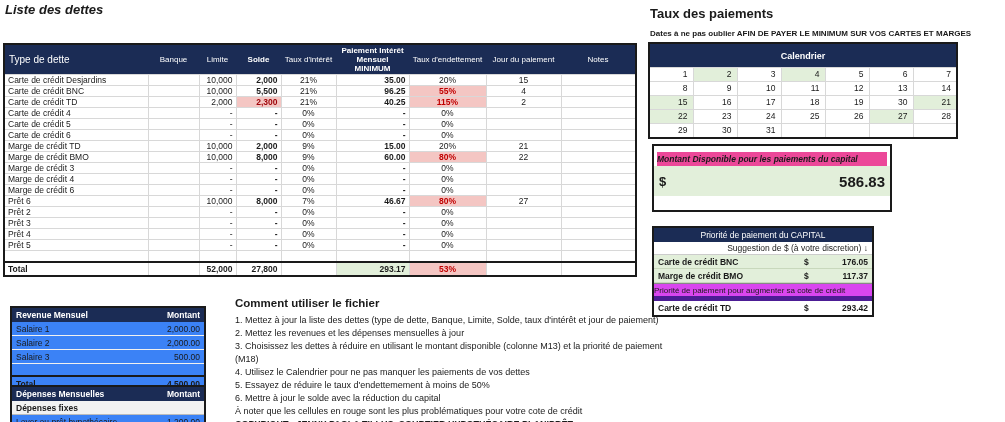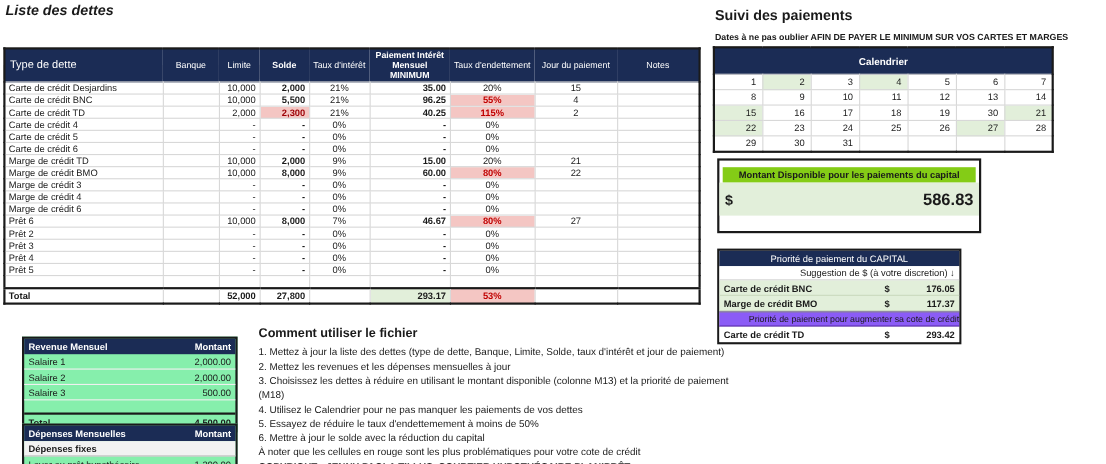--- a/index.html
+++ b/index.html
@@ -39,39 +39,39 @@
   
   #reminder{position:absolute;left:650px;top:29px;font-size:8px;font-weight:bold;white-space:nowrap;}
   #calendar{position:absolute;left:648px;top:42px;border-collapse:collapse;table-layout:fixed;
             width:310px;border:2px solid #1a1a1a;}
   #calendar th{background:#1B2C55;color:#fff;font-size:9px;height:21px;text-align:center;font-weight:bold;}
   #calendar td{border:1px solid #D8D8D8;font-size:8.5px;height:11px;line-height:11px;
                text-align:right;padding-right:5px;}
 
   #available-box{position:absolute;left:652px;top:144px;width:236px;height:64px;
                  border:2px solid #1a1a1a;background:#fff;}
-  .avail-strip{margin:6px 3px 0 3px;background:#84cc16;font-size:8.5px;font-weight:bold;
-               text-align:center;padding:2px 0;}
+  .avail-strip{margin:6px 3px 0 3px;background:#ec4899;font-size:8.5px;font-weight:bold;
+               text-align:left;padding:2px 0;font-style:italic;}
   .avail-green{background:#E2EFDA;height:30px;display:flex;align-items:center;padding:0 5px;}
   .avail-cur{font-size:13px;font-weight:bold;flex:1;}
   .avail-amt{font-size:15px;font-weight:bold;text-align:right;}
 
   #priority{position:absolute;left:652px;top:226px;width:218px;border:2px solid #1a1a1a;font-size:8.5px;}
   .pr-header{background:#1B2C55;color:#fff;text-align:center;padding:2px 0;font-size:8.5px;}
   .pr-suggestion{text-align:right;padding:1px 4px;border-bottom:1px solid #CCC;background:#fff;}
   .pr-item{display:flex;background:#E2EFDA;font-weight:bold;padding:1.5px 4px;border-bottom:1px solid #C8D8BC;}
   .pr-name{flex:1;}
   .pr-cur{width:22px;}
   .pr-amt{width:42px;text-align:right;}
-  .pr-note{background:#8b5cf6;text-align:right;font-size:8px;padding:1.5px 0;
-           border-top:1px solid #888;border-bottom:1px solid #4c1d95;}
+  .pr-note{background:#d946ef;text-align:left;font-size:8px;padding:1.5px 0;
+           border-top:1px solid #888;border-bottom:5px solid #4c1d95;}
   .pr-boost{display:flex;font-weight:bold;padding:2px 4px;background:#fff;}
 
   
-  .kv-table{position:absolute;left:20px;width:192px;border:2px solid #1a1a1a;font-size:8.5px;background:#86efac;}
+  .kv-table{position:absolute;left:10px;width:192px;border:2px solid #1a1a1a;font-size:8.5px;background:#3b82f6;}
   #revenue-table{top:306px;}
   #expenses-table{top:385px;}
   .kv-header{display:flex;justify-content:space-between;background:#1B2C55;color:#fff;
              font-weight:bold;padding:2px 4px;}
   .kv-row{display:flex;justify-content:space-between;padding:1.5px 4px;border-bottom:1px solid #F0F0F0;}
   .kv-blank{height:11px;}
   .kv-total{display:flex;justify-content:space-between;font-weight:bold;
             border-top:2px solid #1a1a1a;padding:2px 4px;}
   .kv-sub{font-weight:bold;background:#F2F2F2;padding:1.5px 4px;border-bottom:1px solid #BBB;}
 
@@ -310,21 +310,21 @@
       <td class="num">27,800</td>
       <td></td>
       <td class="num bg-green">293.17</td>
       <td class="ctr bg-pink t-red">53%</td>
       <td></td>
       <td></td>
     </tr>
   </tbody>
 </table>
 
-<div class="sec-title" id="payments-title">Suivi des paiements</div>
+<div class="sec-title" id="payments-title">Taux des paiements</div>
 <div id="reminder">Dates à ne pas oublier AFIN DE PAYER LE MINIMUM SUR VOS CARTES ET MARGES</div>
 
 <table id="calendar">
   <thead>
       <tr>
     <th colspan="7">Calendrier</th>
   </tr>
     </thead>
   <tbody id="calendar-body">
       <tr>

